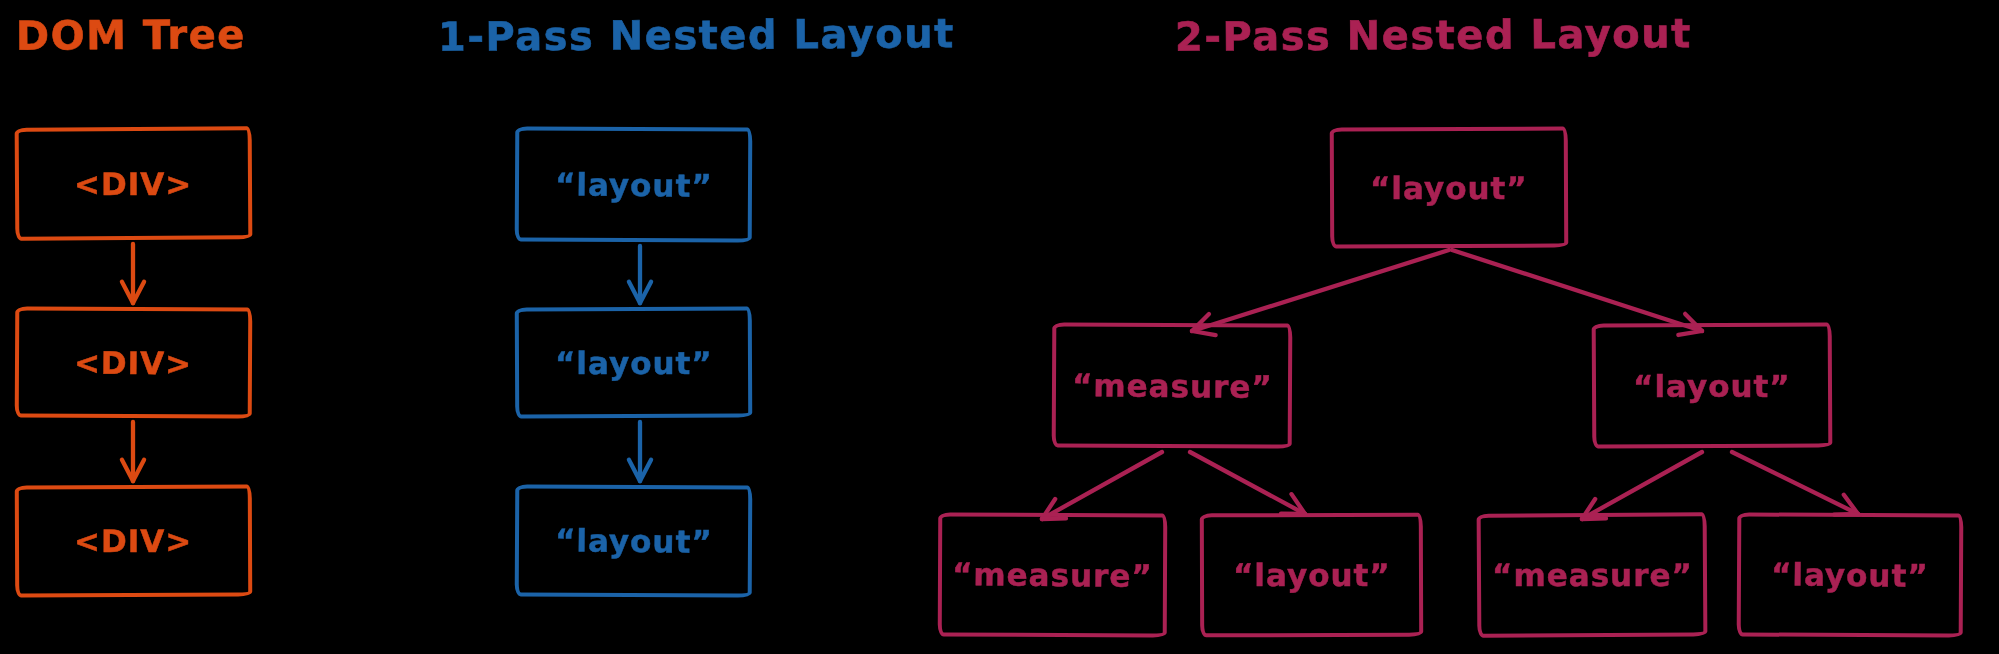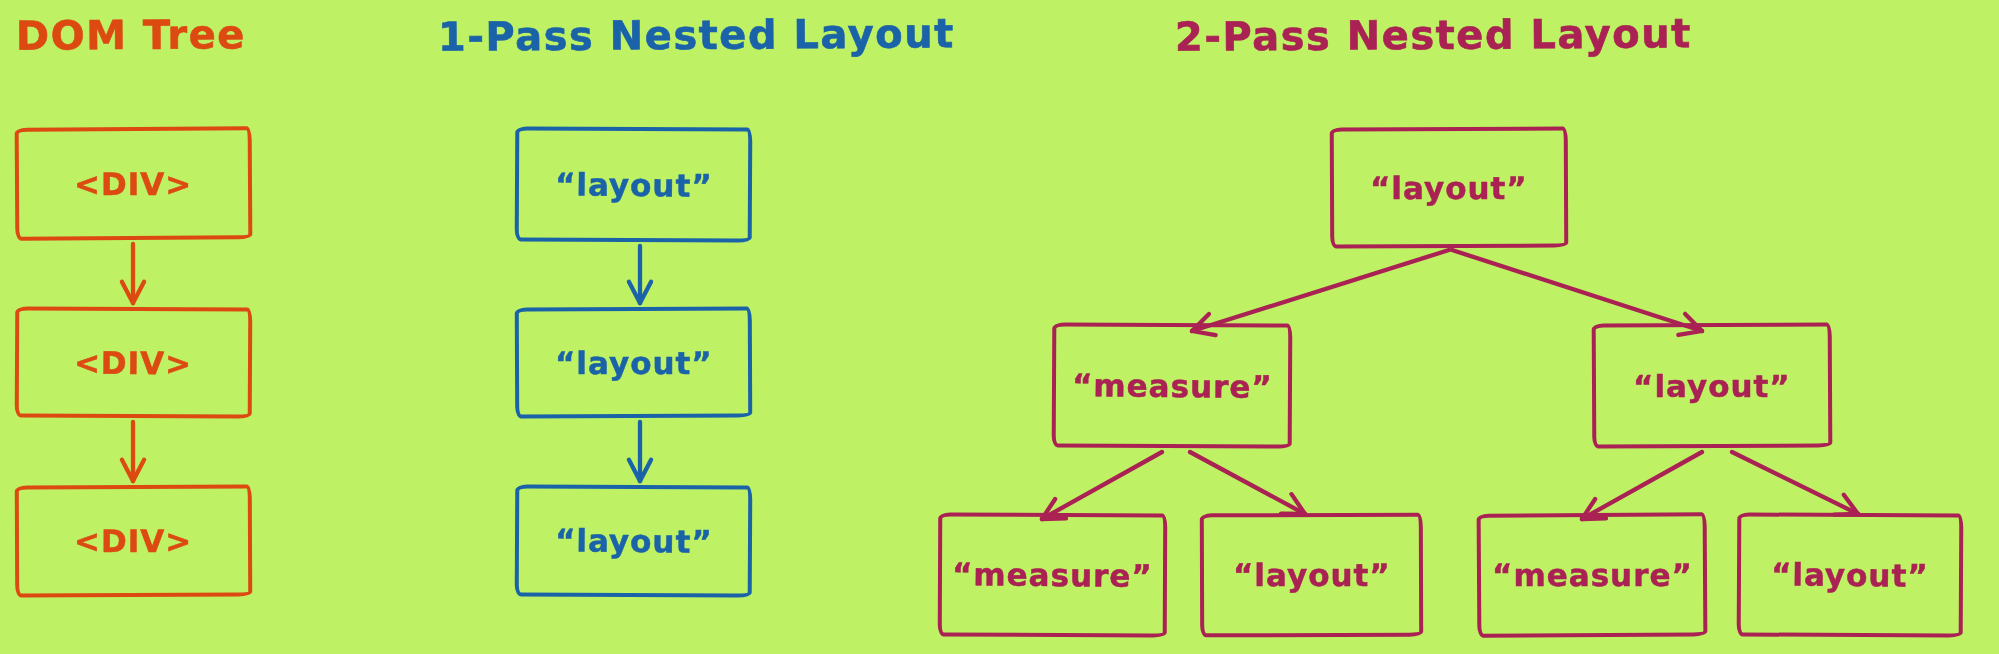--- a/index.html
+++ b/index.html
@@ -4,21 +4,21 @@
 <style>
   html, body {
     margin: 0;
     padding: 0;
     background: #497051;
   }
   #stage {
     position: relative;
     width: 1999px;
     height: 654px;
-    background: #bef264;
+    background: #000000;
     font-family: "DejaVu Sans", sans-serif;
     overflow: hidden;
   }
   .section-title {
     position: absolute;
     font-size: 40px;
     font-weight: bold;
     letter-spacing: 1.5px;
     white-space: nowrap;
     transform: rotate(-0.4deg);

